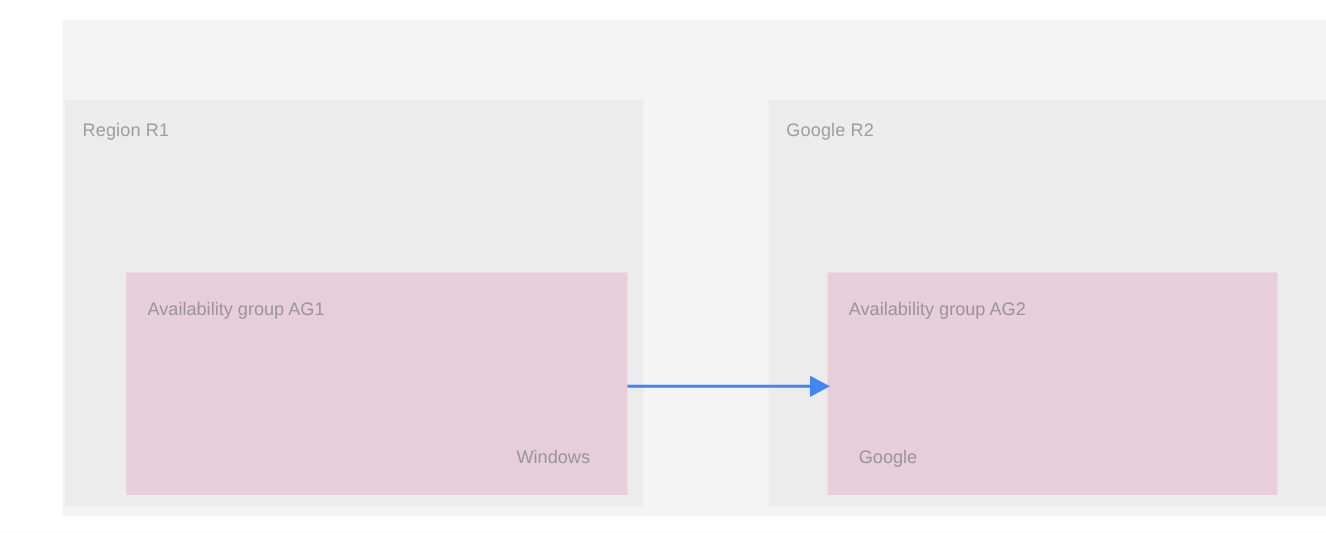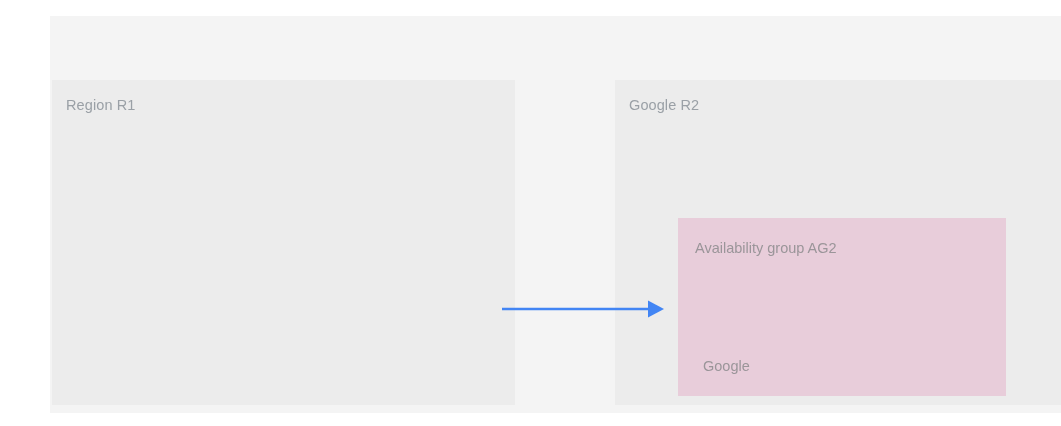--- a/index.html
+++ b/index.html
@@ -114,21 +114,21 @@
   }
 
   
   .ag-box {
     position: absolute;
     top: 202px;
     height: 178px;
     background: #e8cdda;
   }
   .ag-box.ag1 { left: 51px;  width: 401px; }
-  .ag-box.ag2 { left: 628px; width: 328px; }
+  .ag-box.ag2 { left: 612px; width: 328px; padding-left: 32px; }
 
   .ag-title {
     position: absolute;
     left: 17px;
     top: 22px;
     font-size: 14.5px;
     color: #9a9599;
     white-space: nowrap;
   }
   .ag-os {
@@ -185,20 +185,24 @@
 
     <div class="region r1">
       <span class="region-label">Region R1</span>
     </div>
 
     <div class="region r2">
       <span class="region-label">Google R2</span>
     </div>
 
 
+    <div class="ag-box ag1">
+      <span class="ag-title">Availability group AG1</span>
+      <span class="ag-os">Windows</span>
+    </div>
 
     <div class="ag-box ag2">
       <span class="ag-title">Availability group AG2</span>
       <span class="ag-os">Google</span>
     </div>
 
     <svg class="arrow-svg" viewBox="0 0 166 26" xmlns="http://www.w3.org/2000/svg" aria-hidden="true">
       <line x1="2" y1="13" x2="150" y2="13" stroke="#4285F4" stroke-width="2.4"></line>
       <polygon points="148,4.5 164,13 148,21.5" fill="#4285F4"></polygon>
     </svg>

